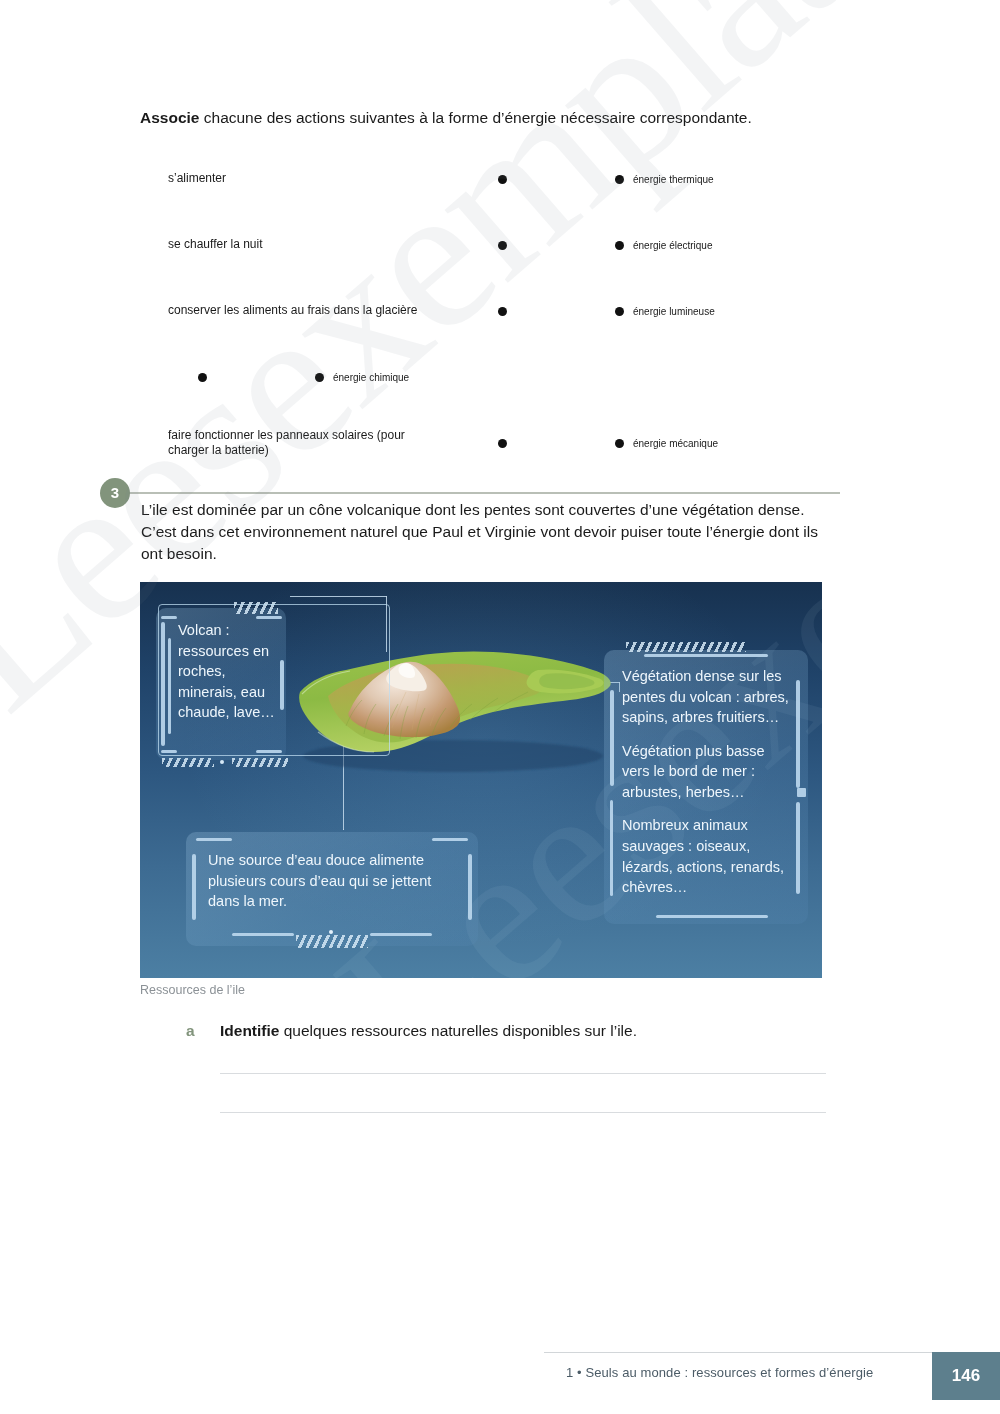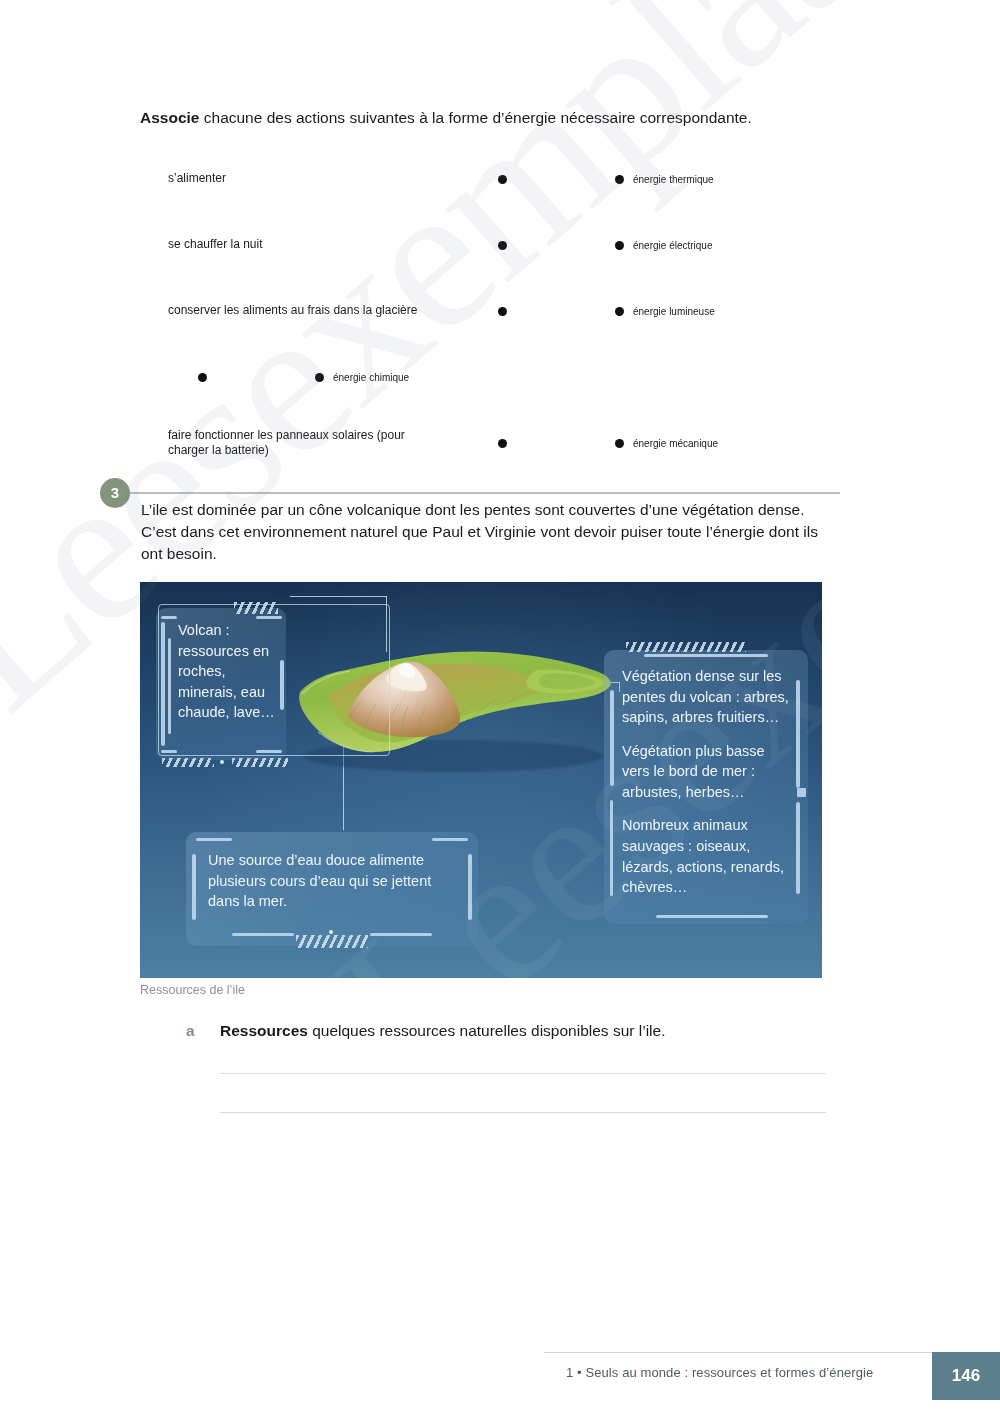--- a/index.html
+++ b/index.html
@@ -412,21 +412,21 @@
       <div class="hud-txt">Une source d’eau douce alimente plusieurs cours d’eau qui se jettent dans la mer.</div>
     </div>
 
   </div>
 
   <div class="fig-caption">Ressources de l’ile</div>
 
   <div id="question-a">
     <div class="q-letter">a</div>
     <div class="q-text">
-      <b>Ressources</b><span> quelques ressources naturelles disponibles sur l’ile.</span>
+      <b>Identifie</b><span> quelques ressources naturelles disponibles sur l’ile.</span>
     </div>
     <div class="answer-line" style="top:51px;"></div>
     <div class="answer-line" style="top:90px;"></div>
   </div>
 
   <div id="footer">
     <div class="footer-rule"></div>
     <div class="footer-text">1 • Seuls au monde : ressources et formes d’énergie</div>
     <div class="footer-page">
       <span>146</span>

